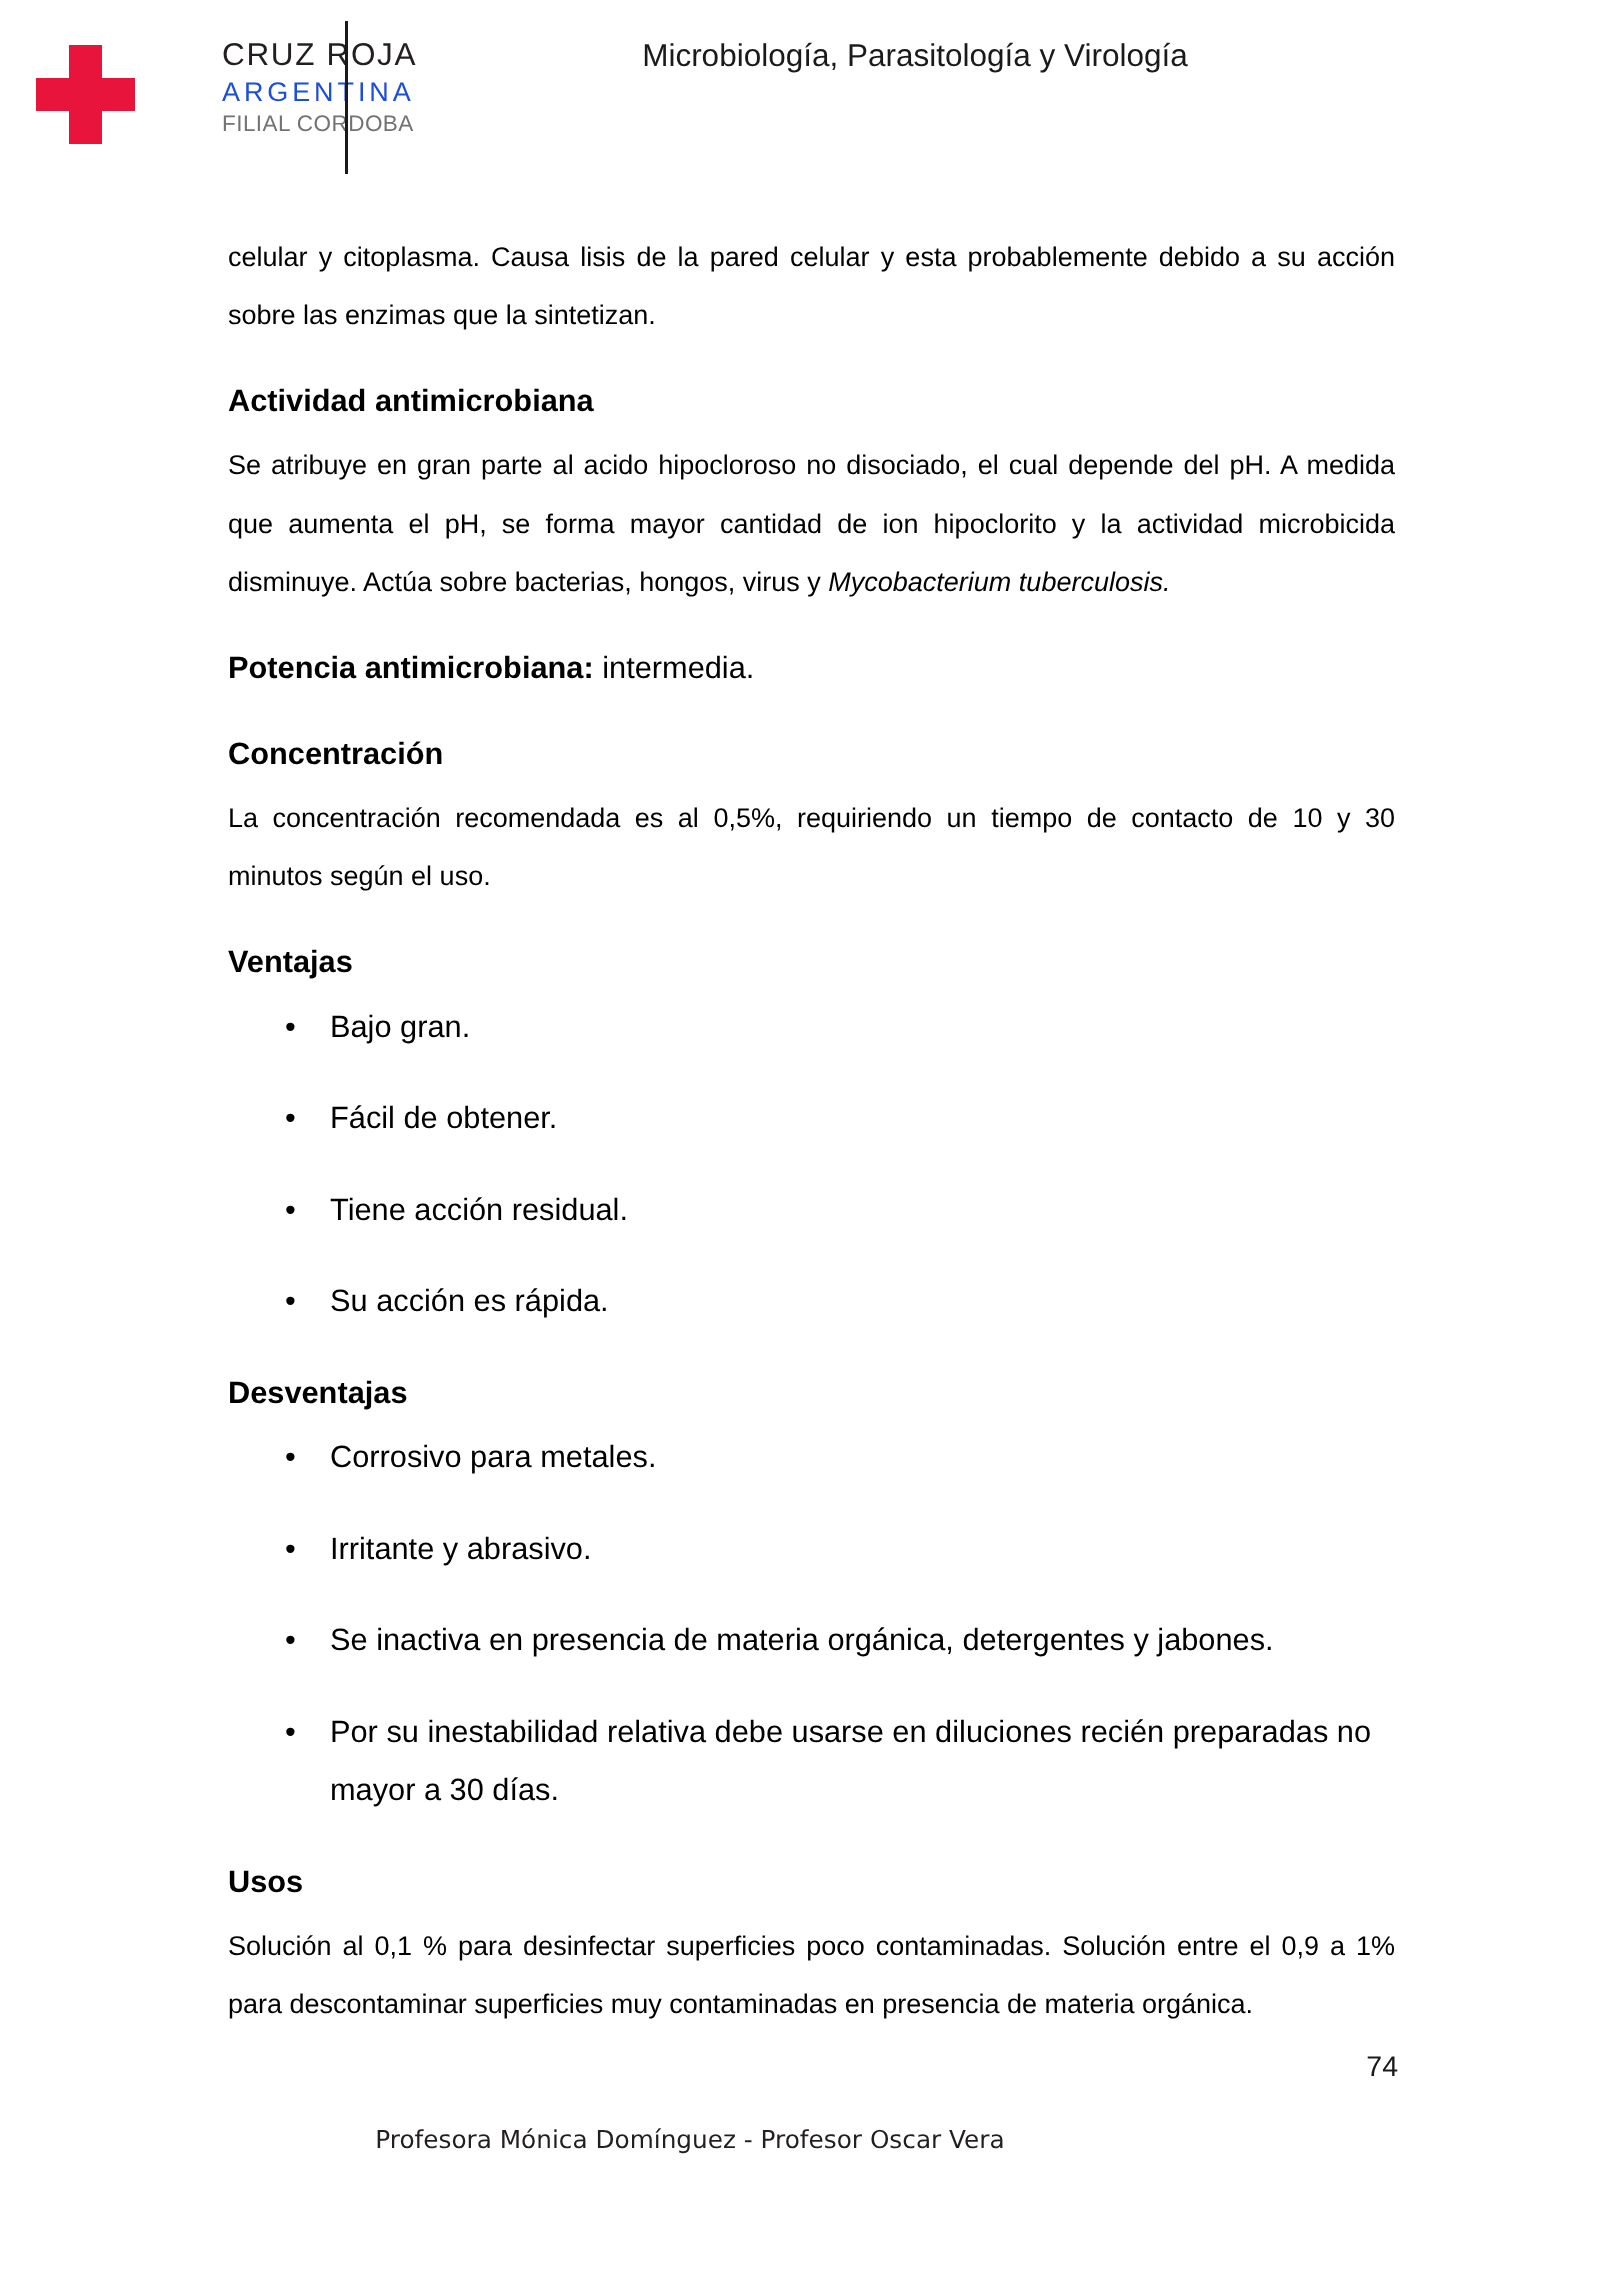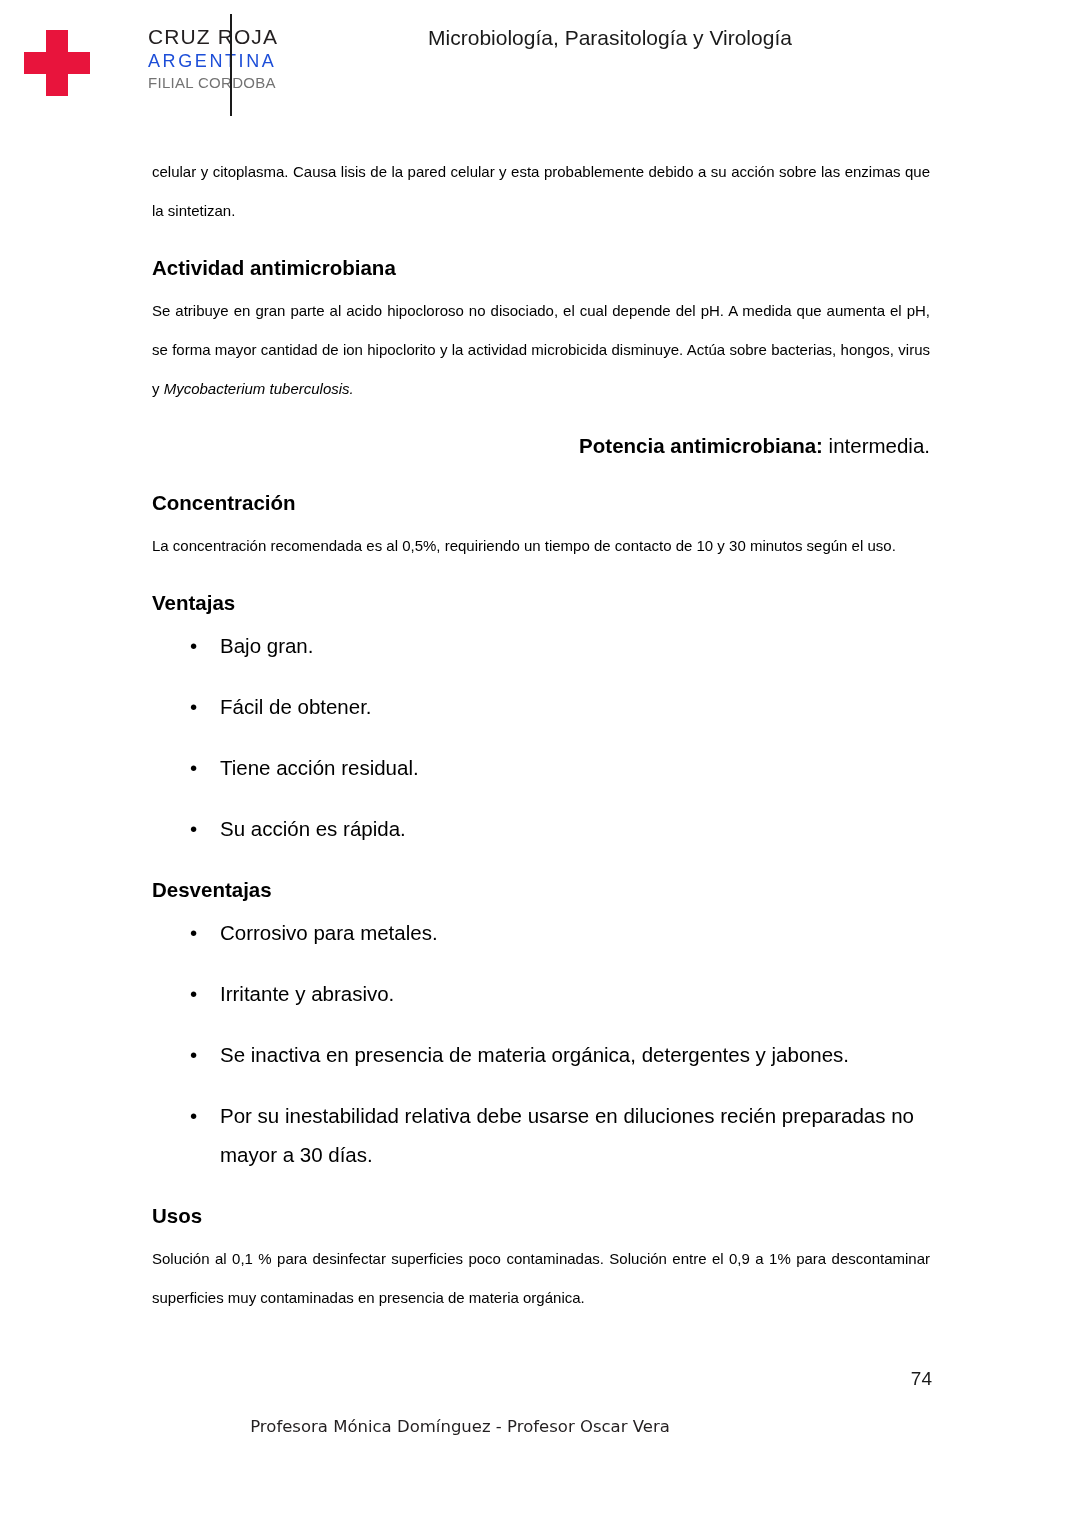--- a/index.html
+++ b/index.html
@@ -109,36 +109,35 @@
 
   
   .content {
     position: absolute;
     left: 152px;
     top: 152px;
     width: 778px;
   }
   p.para {
     margin: 0 0 18px 0;
-    font-size: 15px;
+    font-size: 18px;
     line-height: 39px;
     text-align: justify;
     text-justify: inter-word;
   }
   h3.heading {
     margin: 0 0 4px 0;
     font-size: 20.5px;
     font-weight: bold;
     line-height: 39px;
   }
   p.inline-head {
     margin: 0 0 18px 0;
     font-size: 20.5px;
     line-height: 39px;
-    text-align: right;
   }
   p.inline-head .bold {
     font-weight: bold;
   }
   .ital {
     font-style: italic;
   }
   ul.bullets {
     margin: 0 0 10px 0;
     padding: 0;

